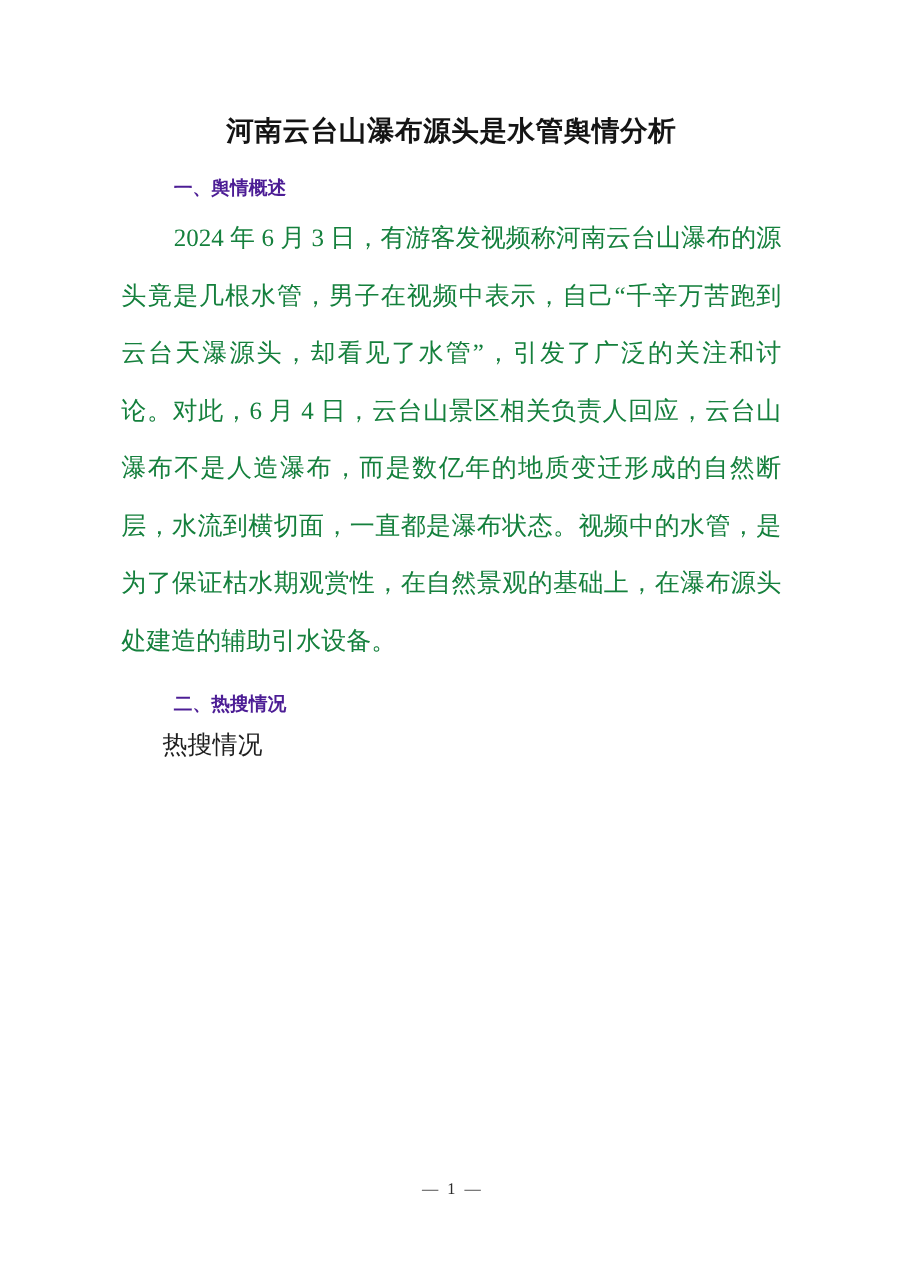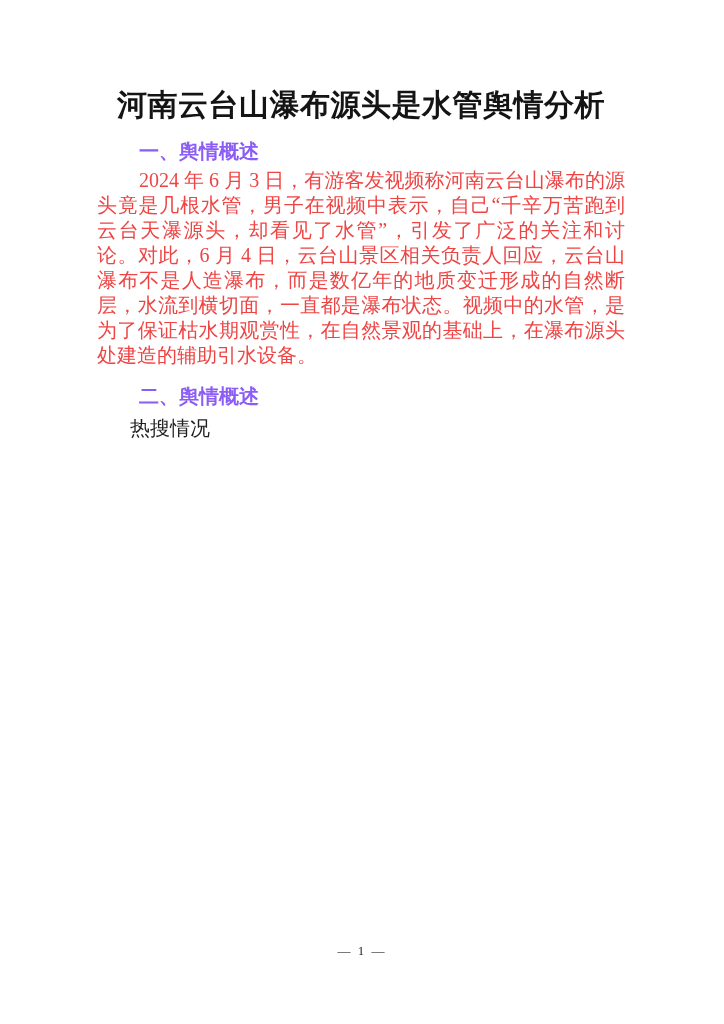--- a/index.html
+++ b/index.html
@@ -18,45 +18,45 @@
     overflow: hidden;
   }
   .content {
     position: absolute;
     left: 97px;
     top: 86px;
     width: 528px;
   }
   .doc-title {
     font-family: "Liberation Serif", "DejaVu Serif", serif;
-    font-size: 30px;
+    font-size: 22px;
     font-weight: bold;
     text-align: center;
     line-height: 38px;
     margin-bottom: 11px;
     color: #141414;
     letter-spacing: 0.5px;
   }
   .section-heading {
     font-family: "Liberation Sans", "DejaVu Sans", sans-serif;
-    font-size: 20px;
+    font-size: 15px;
     font-weight: bold;
     line-height: 32.5px;
     margin-left: 42px;
-    color: #8b5cf6;
+    color: #4c1d95;
   }
   .section-heading.second {
     margin-top: 12px;
   }
   .body-para {
     font-size: 20px;
-    line-height: 25px;
+    line-height: 46px;
     text-align: justify;
     text-indent: 42px;
-    color: #ef4444;
+    color: #15803d;
   }
   .sub-label {
     font-size: 20px;
     line-height: 32.5px;
     margin-left: 33px;
     color: #1f1f1f;
   }
   .page-footer {
     position: absolute;
     top: 943px;
@@ -73,21 +73,21 @@
 
 <div class="page">
   <div class="content">
 
     <h1 class="doc-title">河南云台山瀑布源头是水管舆情分析</h1>
 
     <h2 class="section-heading">一、舆情概述</h2>
 
     <p class="body-para">2024 年 6 月 3 日，有游客发视频称河南云台山瀑布的源头竟是几根水管，男子在视频中表示，自己“千辛万苦跑到云台天瀑源头，却看见了水管”，引发了广泛的关注和讨论。对此，6 月 4 日，云台山景区相关负责人回应，云台山瀑布不是人造瀑布，而是数亿年的地质变迁形成的自然断层，水流到横切面，一直都是瀑布状态。视频中的水管，是为了保证枯水期观赏性，在自然景观的基础上，在瀑布源头处建造的辅助引水设备。</p>
 
-    <h2 class="section-heading second">二、舆情概述</h2>
+    <h2 class="section-heading second">二、热搜情况</h2>
 
     <div class="sub-label">热搜情况</div>
 
 
   </div>
 
   <div class="page-footer">— 1 —</div>
 </div>
 
 </body></html>

